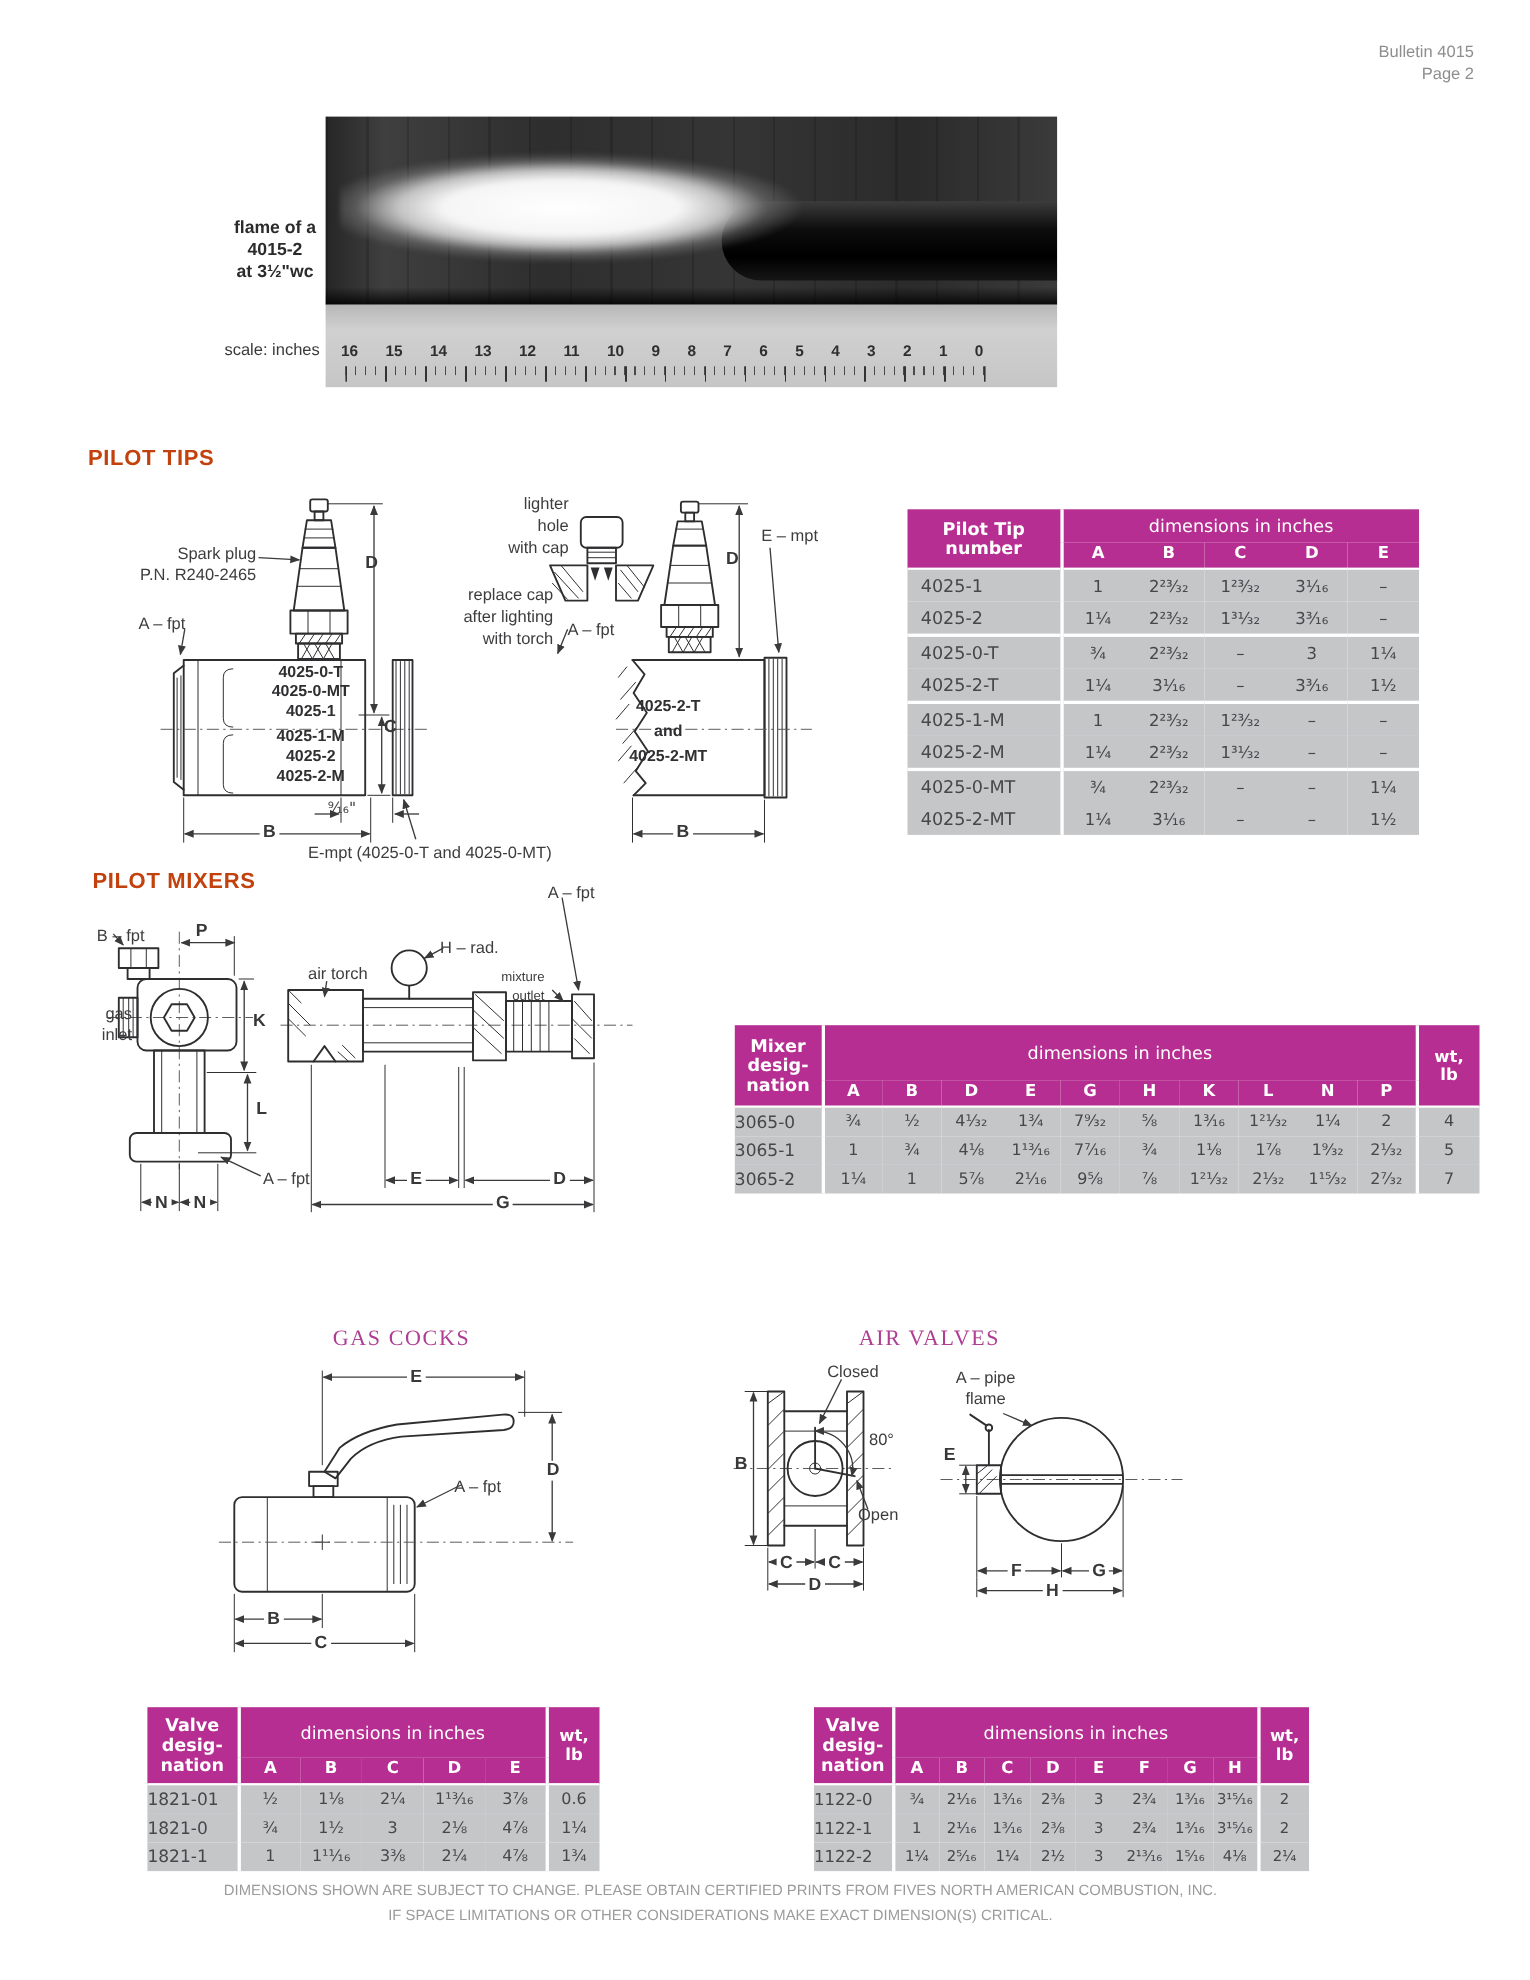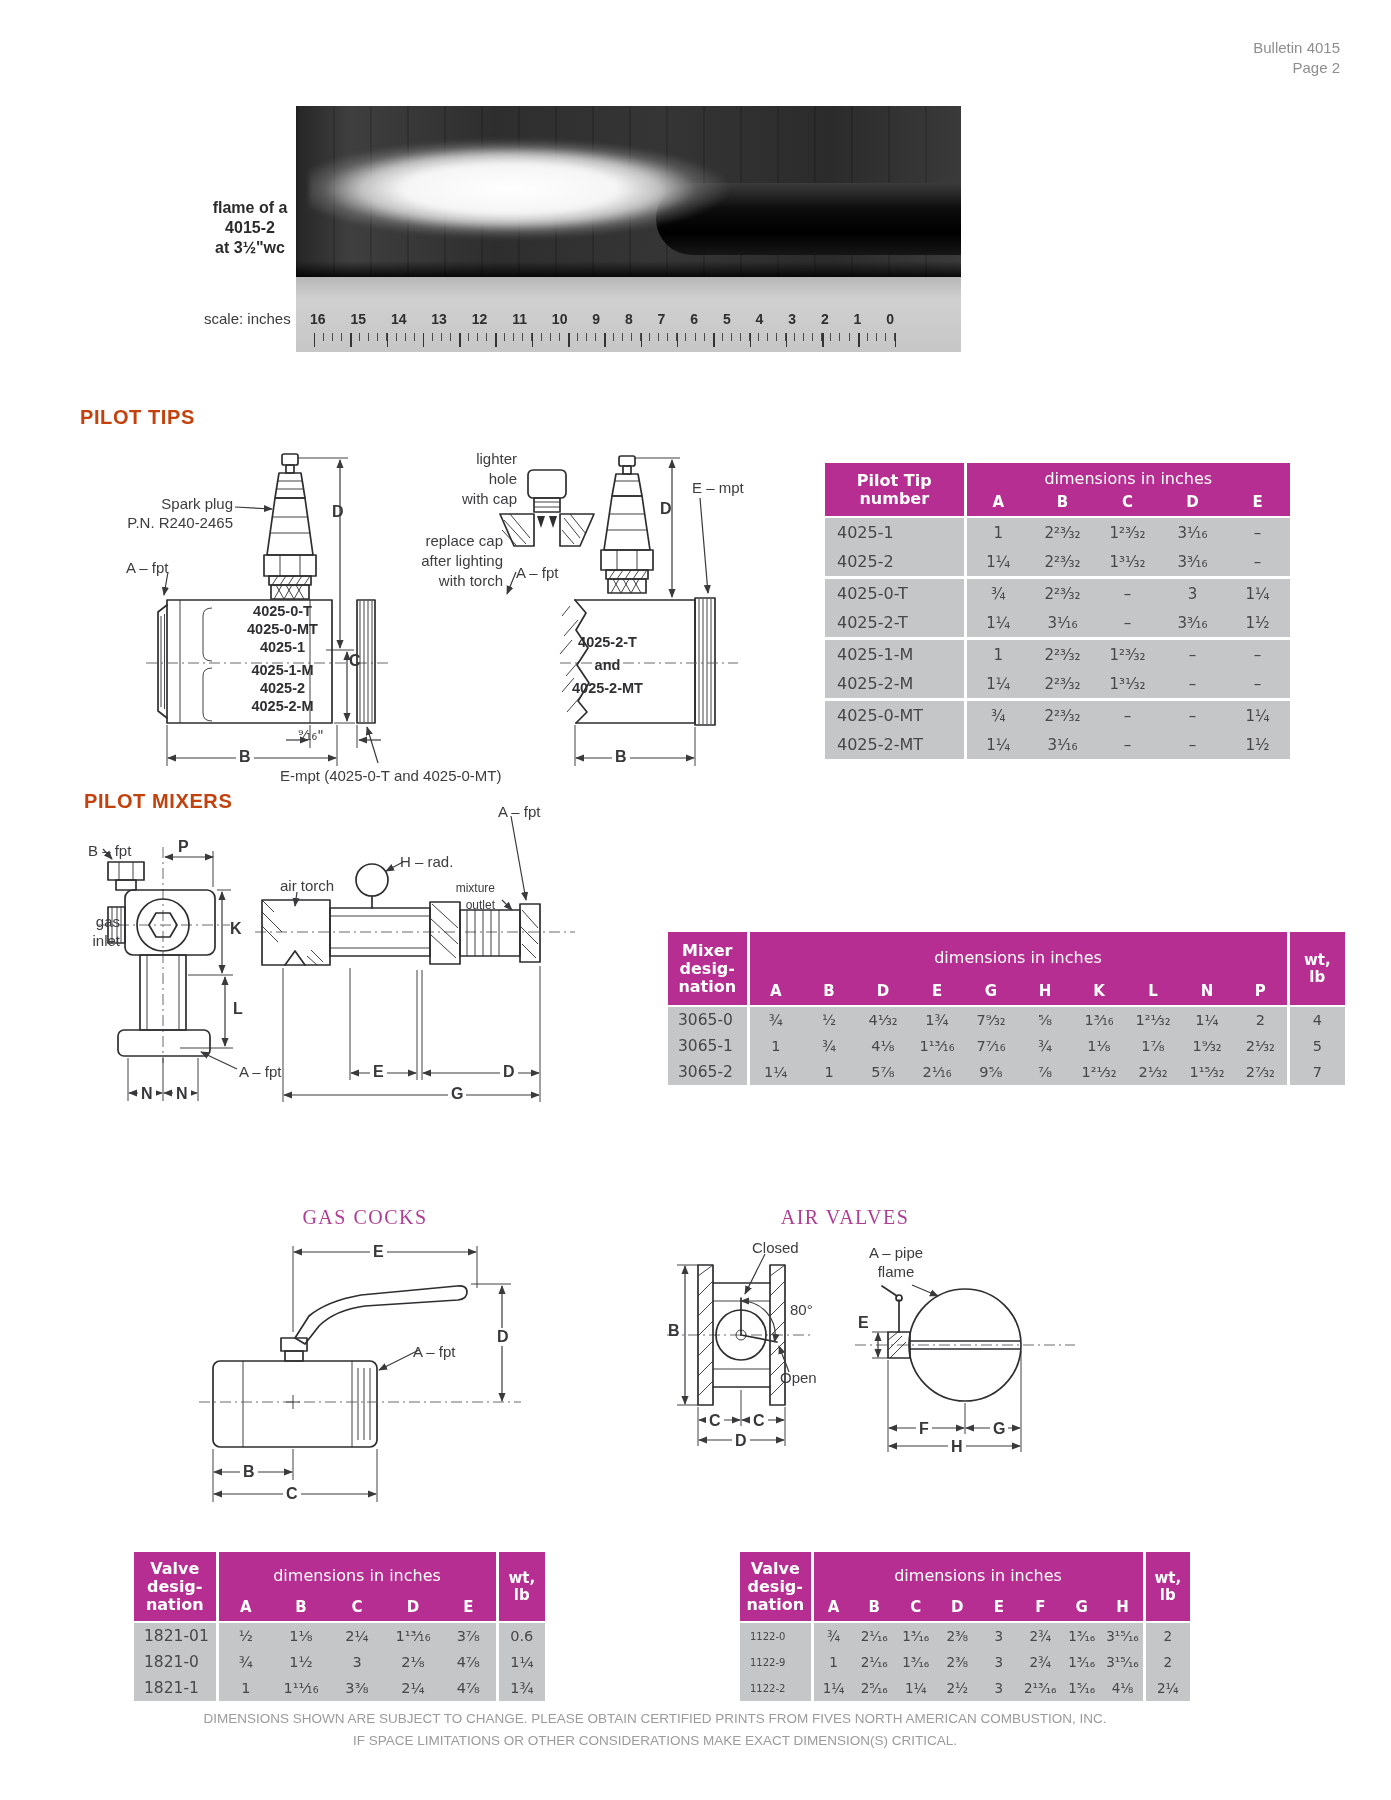--- a/index.html
+++ b/index.html
@@ -64,28 +64,28 @@
   
   .dt{position:absolute;border-collapse:collapse;table-layout:fixed;
       font-family:"DejaVu Sans","Liberation Sans",sans-serif;border-radius:28px;}
   .dt th{background:#b62e91;color:#fff;padding:0;}
   .dt th.nameh{font-size:16px;font-weight:bold;line-height:18px;text-align:center;
       border-right:3px solid #fff;}
   .dt th.dimh{font-weight:normal;font-size:16px;text-align:center;vertical-align:middle;}
   .dt tr.letters th{font-size:15px;font-weight:bold;text-align:center;vertical-align:top;padding-bottom:5px;}
   .dt th.wth{font-size:15px;font-weight:bold;line-height:17px;text-align:center;border-left:3px solid #fff;}
   .dt td{background:#c5c6c8;color:#47474a;text-align:center;font-size:14.5px;height:26px;padding:0;}
-  .dt td:first-child{text-align:left;padding-left:10px;font-size:15.5px;border-right:3px solid #fff;}
+  .dt td:first-child{text-align:left;font-size:15.5px;border-right:3px solid #fff;}
   .dt tbody:first-of-type tr:first-child td{border-top:2px solid #fff;}
   .dt tbody + tbody tr:first-child td{border-top:3px solid #fff;}
   .dt.haswt td:last-child{border-left:3px solid #fff;}
   .dt.pt td{height:29px;font-size:15px;}
   .dt.pt td:first-child{font-size:16px;padding-left:12px;}
   .dt.av td{font-size:13.5px;}
-  .dt.av td:first-child{font-size:10px;}
+  .dt.av td:first-child{font-size:15px;}
 </style>
 </head>
 <body>
 
 <div id="page">
 
   <div class="hdr">Bulletin 4015
 Page 2</div>
 
   <div class="photo">
@@ -698,21 +698,21 @@
           <td>2¹⁄₁₆</td>
           <td>1³⁄₁₆</td>
           <td>2⅜</td>
           <td>3</td>
           <td>2¾</td>
           <td>1³⁄₁₆</td>
           <td>3¹⁵⁄₁₆</td>
           <td>2</td>
         </tr>
         <tr>
-          <td>1122-9</td>
+          <td>1122-1</td>
           <td>1</td>
           <td>2¹⁄₁₆</td>
           <td>1³⁄₁₆</td>
           <td>2⅜</td>
           <td>3</td>
           <td>2¾</td>
           <td>1³⁄₁₆</td>
           <td>3¹⁵⁄₁₆</td>
           <td>2</td>
         </tr>

